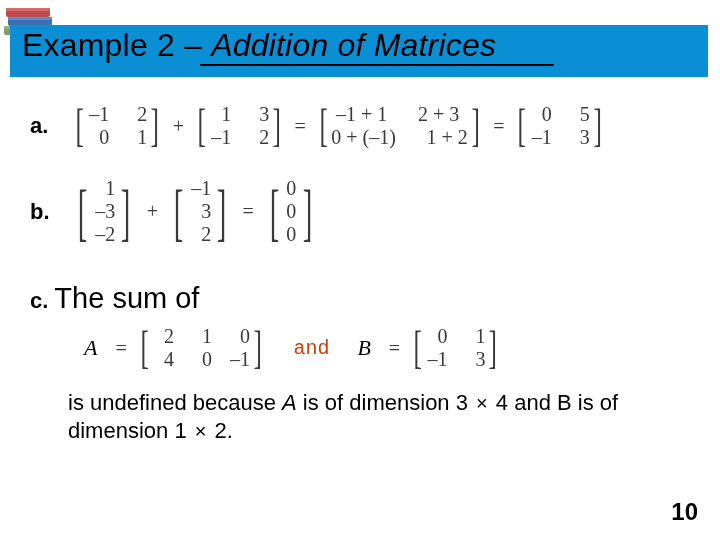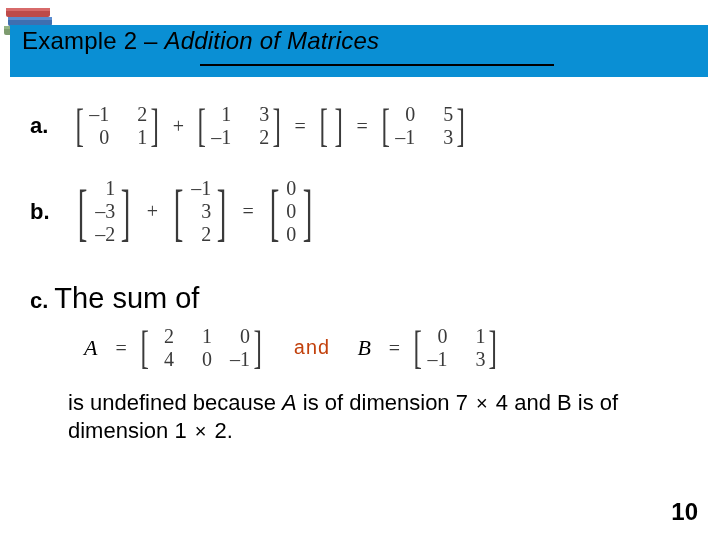--- a/index.html
+++ b/index.html
@@ -25,21 +25,21 @@
     left: 10px;
     top: 25px;
     right: 12px;
     height: 52px;
     background: #0a8fd4;
   }
   .title-text {
     position: absolute;
     left: 22px;
     top: 27px;
-    font-size: 24px;
+    font-size: 32px;
     color: #000000;
     letter-spacing: 0.2px;
   }
   .title-under {
     position: absolute;
     left: 200px;
     top: 64px;
     width: 354px;
     border-bottom: 2px solid #000000;
   }
@@ -218,20 +218,30 @@
           <span class="mrow">
               <span class="cell">–1</span>
               <span class="cell">2</span>
             </span>
         </span>
         <span class="bracket">]</span>
       </span>
       <span class="op">=</span>
       <span class="mat">
         <span class="bracket">[</span>
+        <span class="matbody">
+          <span class="mrow">
+              <span class="cellw">–1 + 1</span>
+              <span class="cellw">2 + 3</span>
+            </span>
+          <span class="mrow">
+              <span class="cellw">0 + (–1)</span>
+              <span class="cellw">1 + 2</span>
+            </span>
+        </span>
         <span class="bracket">]</span>
       </span>
       <span class="op">=</span>
       <span class="mat">
         <span class="bracket">[</span>
         <span class="matbody">
           <span class="mrow">
               <span class="cell">0</span>
               <span class="cell">5</span>
             </span>
@@ -339,19 +349,19 @@
               <span class="cell">–1</span>
               <span class="cell">3</span>
             </span>
         </span>
         <span class="bracket">]</span>
       </span>
     </span>
   </div>
 
   <div class="explain">
-    <span>is undefined because </span><i><span>A</span></i><span> is of dimension 7 </span><span class="times">×</span><span> 4 and B is of</span><br>
+    <span>is undefined because </span><i><span>A</span></i><span> is of dimension 3 </span><span class="times">×</span><span> 4 and B is of</span><br>
     <span>dimension 1 </span><span class="times">×</span><span> 2.</span>
   </div>
 
 </div>
 
 <div class="pagenum">10</div>
 
 </body></html>

